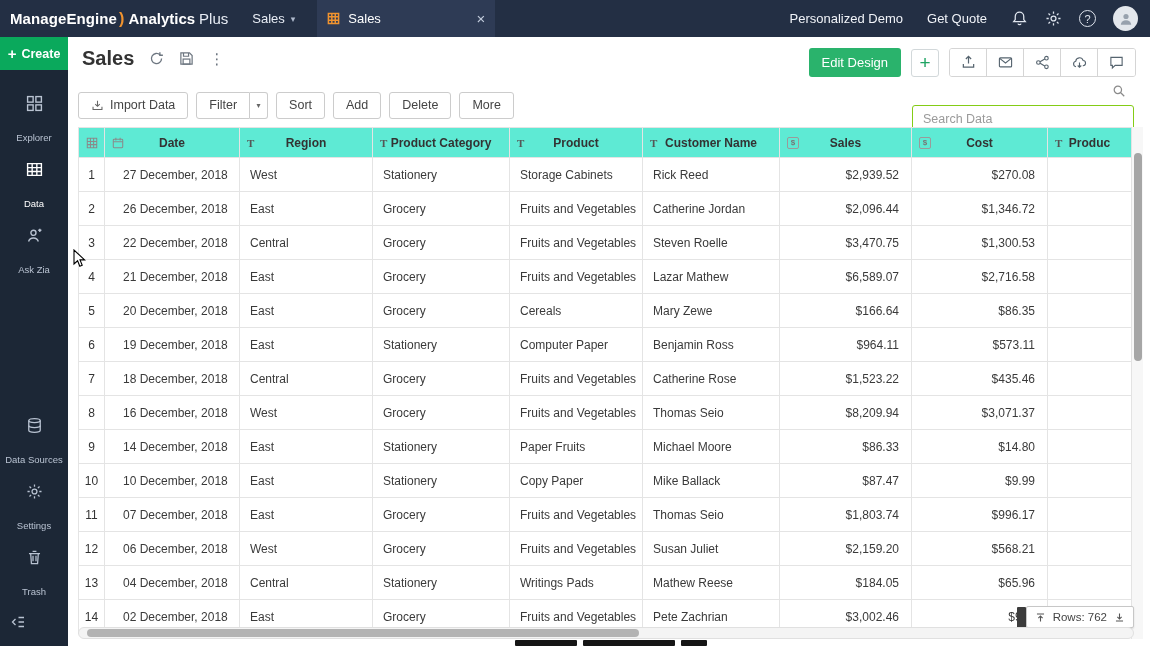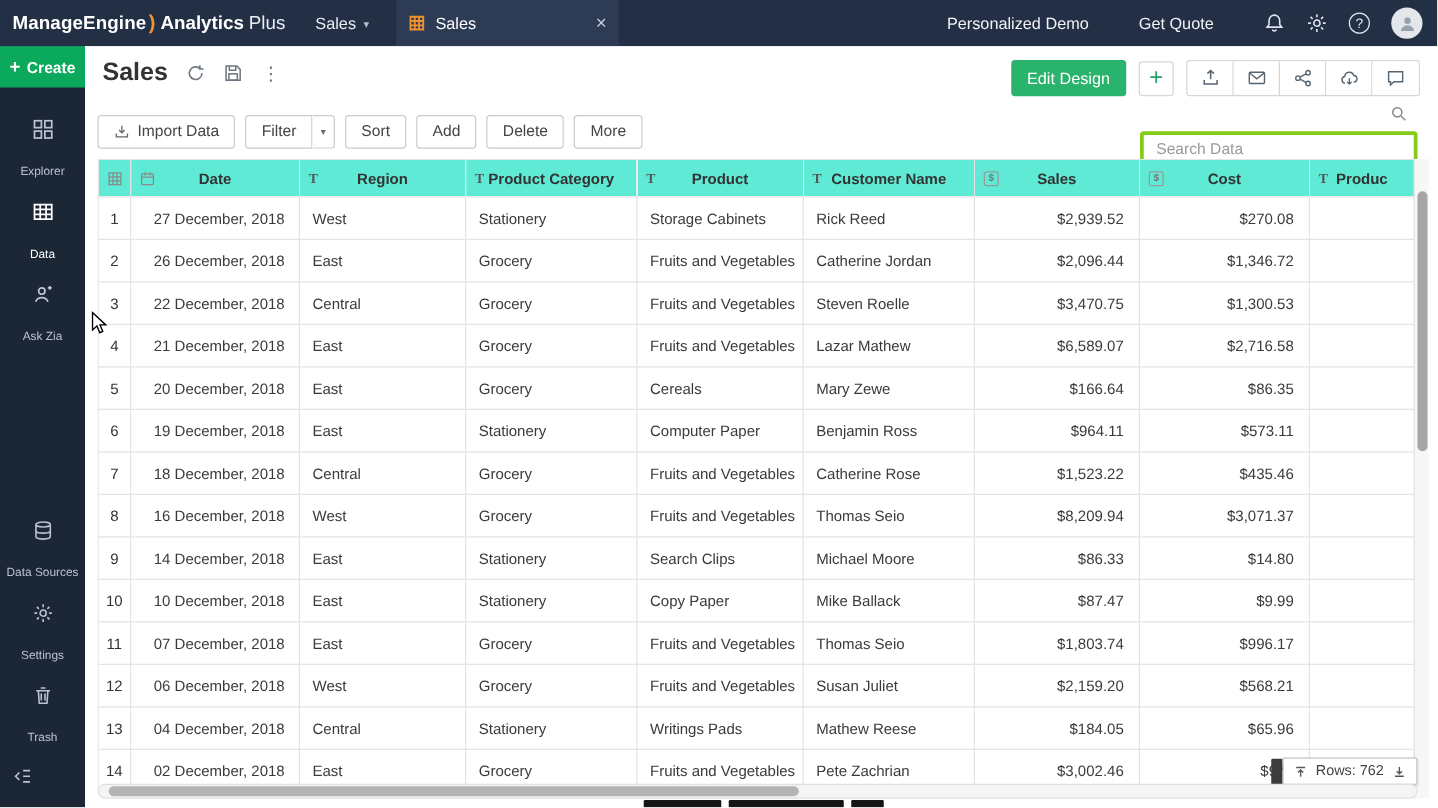--- a/index.html
+++ b/index.html
@@ -15,21 +15,21 @@
   .brand-bracket { color:var(--icon_orange,#f0932f); font-weight:bold; margin:0 4px 0 2px; font-size:16px; }
   .brand-bold { font-weight:bold; color:#fff; }
   .brand-light { color:#e8edf5; margin-left:4px; font-weight:normal; }
   .ws-dd { margin-left:24px; font-size:13px; display:flex; align-items:center; gap:6px;
            color:#e8edf5; cursor:pointer; }
   .ws-dd .caret { font-size:9px; color:#aeb9cc; }
   .tab { margin-left:22px; height:37px; width:178px; background:var(--tab_bg,#2e3b55);
          display:flex; align-items:center; padding:0 10px; gap:8px; font-size:13px; color:#fff; }
   .tab-grid { width:13px; height:13px; color:var(--icon_orange,#f0932f); }
   .tab-close { margin-left:auto; color:#c3cddd; font-size:15px; line-height:1; cursor:pointer; }
-  .topbar-right { margin-left:auto; display:flex; align-items:center; gap:40px; font-size:13px; color:#f0f3f8; }
+  .topbar-right { margin-left:auto; display:flex; align-items:center; gap:24px; font-size:13px; color:#f0f3f8; }
   .topbar-icons { display:flex; align-items:center; gap:17px; color:#dfe5ee; }
   .topbar-icons svg { width:17px; height:17px; display:block; }
   .help-circle { width:17px; height:17px; border:1.4px solid #dfe5ee; border-radius:50%;
                  display:flex; align-items:center; justify-content:center; font-size:11px; }
   .avatar { width:25px; height:25px; border-radius:50%; background:#e3e7ec; display:flex;
             align-items:center; justify-content:center; color:#97a1ad; overflow:hidden; }
   .avatar svg { width:16px; height:16px; }
 
   
   .app { display:flex; height:609px; }
@@ -76,21 +76,21 @@
   .tb-btn { height:27px; padding:0 12px; background:#fff; border:1px solid #cccccc; border-radius:3px;
             font-size:12.5px; color:#444; display:flex; align-items:center; gap:6px; cursor:pointer;
             font-family:inherit; white-space:nowrap; }
   .tb-btn svg { width:13px; height:13px; color:#666; }
   .filter-group { display:flex; }
   .filter-main { border-radius:3px 0 0 3px; }
   .filter-caret { width:18px; height:27px; border:1px solid #cccccc; border-left:none;
                   border-radius:0 3px 3px 0; background:#fff; display:flex; align-items:center;
                   justify-content:center; font-size:8px; color:#666; cursor:pointer; }
   .search-box { margin-left:auto; position:relative; width:222px; }
-  .search-box input { width:100%; height:27px; border:3px solid #84cc16; border-radius:3px;
+  .search-box input { width:100%; height:27px; border:1px solid #84cc16; border-radius:3px;
                       padding:0 28px 0 10px; font-size:12.5px; color:#333; font-family:inherit;margin-top:27px; }
   .search-box input::placeholder { color:#9a9a9a; }
   .search-icon { position:absolute; right:8px; top:6px; width:14px; height:14px; color:#8a8a8a; }
 
   
   .table-zone { position:absolute; top:90px; left:10px; width:1065px; height:512px; overflow:hidden; }
   table.grid { table-layout:fixed; border-collapse:collapse; width:1053px; font-size:12px; color:#3a3a3a; }
   .grid th, .grid td { border:1px solid #e4e4e4; overflow:hidden; white-space:nowrap; }
   .grid thead th { height:30px; background:#5eead4; font-weight:bold; font-size:12px;
                    color:#333; position:relative; text-align:center; cursor:pointer; }
@@ -482,21 +482,21 @@
     <td class="cell c-cust">Thomas Seio</td>
     <td class="cell c-sales">$8,209.94</td>
     <td class="cell c-cost">$3,071.37</td>
     <td class="cell c-extra"></td>
   </tr>
               <tr>
     <td class="rownum">9</td>
     <td class="cell c-date">14 December, 2018</td>
     <td class="cell c-region">East</td>
     <td class="cell c-cat">Stationery</td>
-    <td class="cell c-prod">Search Clips</td>
+    <td class="cell c-prod">Paper Fruits</td>
     <td class="cell c-cust">Michael Moore</td>
     <td class="cell c-sales">$86.33</td>
     <td class="cell c-cost">$14.80</td>
     <td class="cell c-extra"></td>
   </tr>
               <tr>
     <td class="rownum">10</td>
     <td class="cell c-date">10 December, 2018</td>
     <td class="cell c-region">East</td>
     <td class="cell c-cat">Stationery</td>

